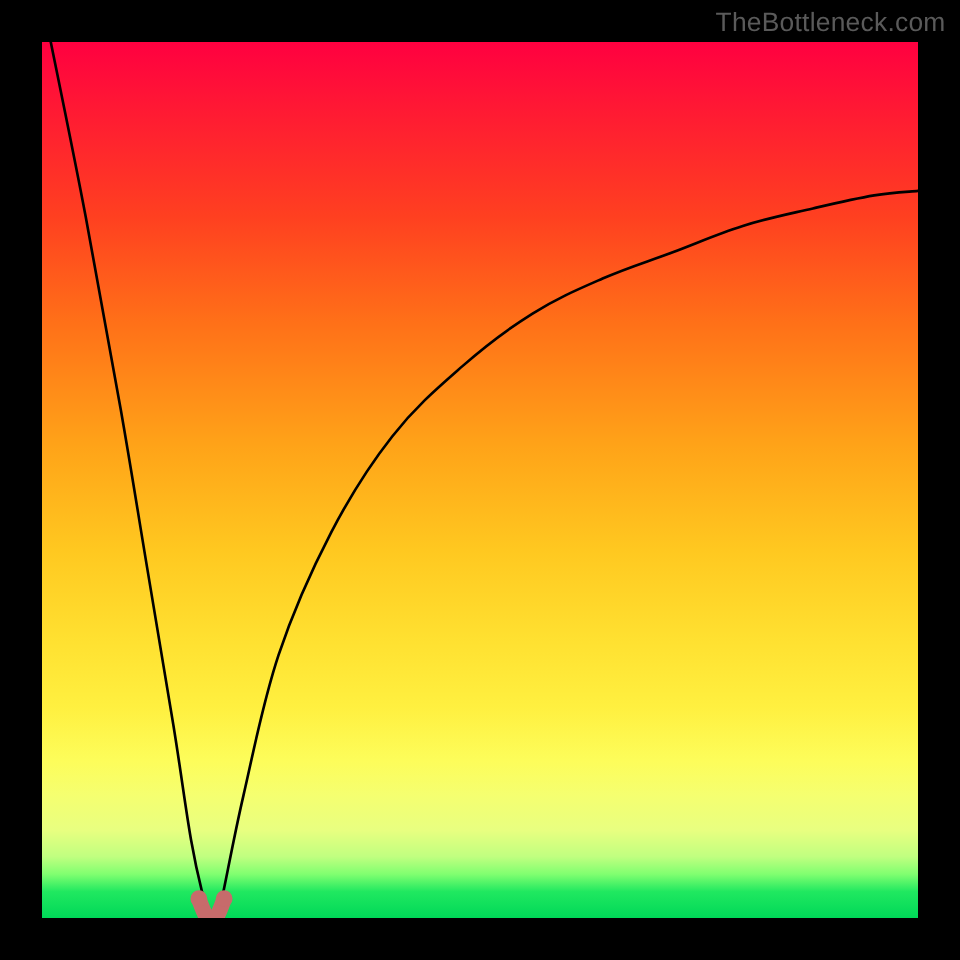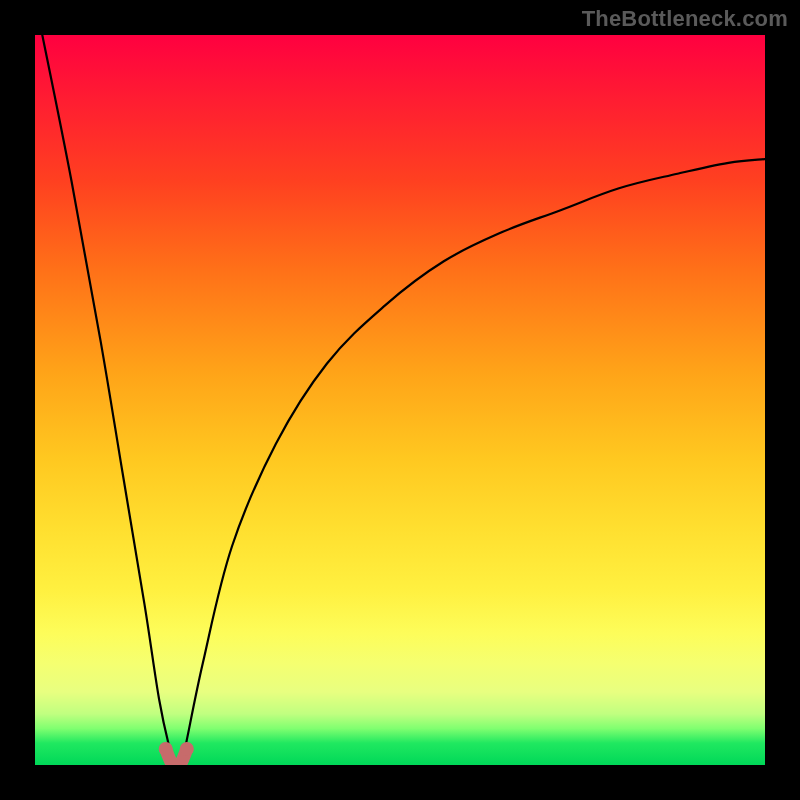--- a/index.html
+++ b/index.html
@@ -44,21 +44,21 @@
       #20e860 97%,
       #00d858 100%
     );
   }
   .watermark {
     position: absolute;
     top: 6px;
     right: 12px;
     color: #5a5a5a;
     font-size: 22px;
-    font-weight: 700;
+    font-weight: 400;
     letter-spacing: 0.2px;
     user-select: none;
   }
   svg.curve {
     position: absolute;
     left: 35px;
     top: 35px;
     width: 730px;
     height: 730px;
     pointer-events: none;

